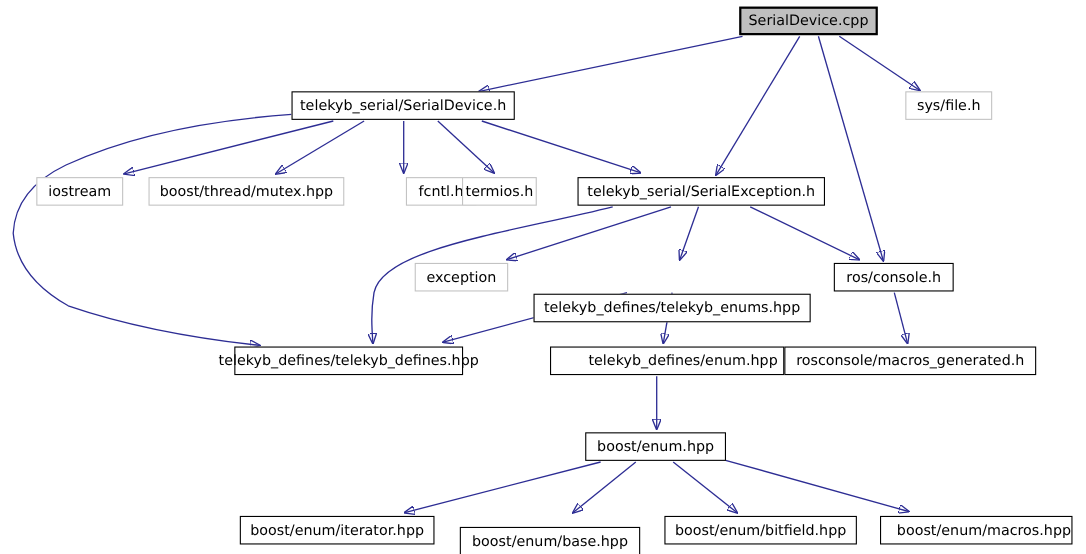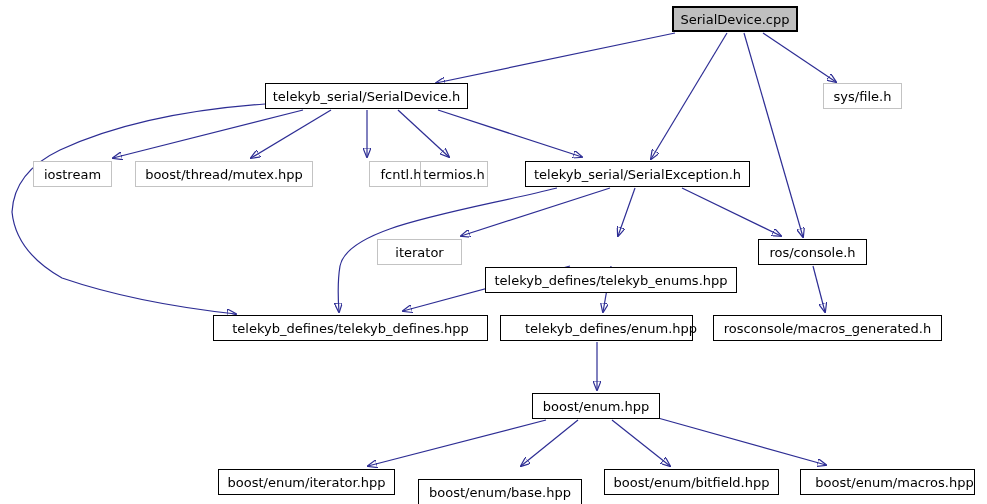--- a/index.html
+++ b/index.html
@@ -63,26 +63,26 @@
   <div class="node main" style="left:672px;top:6px;width:126px;">SerialDevice.cpp</div>
   <div class="node" style="left:265px;top:83px;width:203px;">telekyb_serial/SerialDevice.h</div>
   <div class="node plain" style="left:823px;top:83px;width:79px;">sys/file.h</div>
 
   <div class="node plain" style="left:33px;top:161px;width:79px;">iostream</div>
   <div class="node plain" style="left:135px;top:161px;width:178px;">boost/thread/mutex.hpp</div>
   <div class="node plain" style="left:333px;top:161px;width:64px;margin-left:36px;">fcntl.h</div>
   <div class="node plain" style="left:420px;top:161px;width:68px;">termios.h</div>
   <div class="node" style="left:525px;top:161px;width:225px;">telekyb_serial/SerialException.h</div>
 
-  <div class="node plain" style="left:377px;top:239px;width:85px;">iterator</div>
+  <div class="node plain" style="left:377px;top:239px;width:85px;">exception</div>
   <div class="node" style="left:485px;top:239px;width:252px;margin-top:28px;">telekyb_defines/telekyb_enums.hpp</div>
   <div class="node" style="left:758px;top:239px;width:109px;">ros/console.h</div>
 
-  <div class="node" style="left:213px;top:315px;width:275px;">telekyb_defines/telekyb_defines.hpp</div>
-  <div class="node" style="left:500px;top:315px;width:193px;padding-left:29px;">telekyb_defines/enum.hpp</div>
+  <div class="node" style="left:213px;top:315px;width:208px;">telekyb_defines/telekyb_defines.hpp</div>
+  <div class="node" style="left:500px;top:315px;width:213px;padding-left:29px;">telekyb_defines/enum.hpp</div>
   <div class="node" style="left:532px;top:393px;width:128px;">boost/enum.hpp</div>
 
   <div class="node" style="left:713px;top:315px;width:229px;">rosconsole/macros_generated.h</div>
 
   <div class="node" style="left:218px;top:469px;width:177px;">boost/enum/iterator.hpp</div>
   <div class="node" style="left:418px;top:479px;width:164px;">boost/enum/base.hpp</div>
   <div class="node" style="left:604px;top:469px;width:175px;">boost/enum/bitfield.hpp</div>
   <div class="node" style="left:800px;top:469px;width:175px;padding-left:14px;">boost/enum/macros.hpp</div>
 
 </div>

